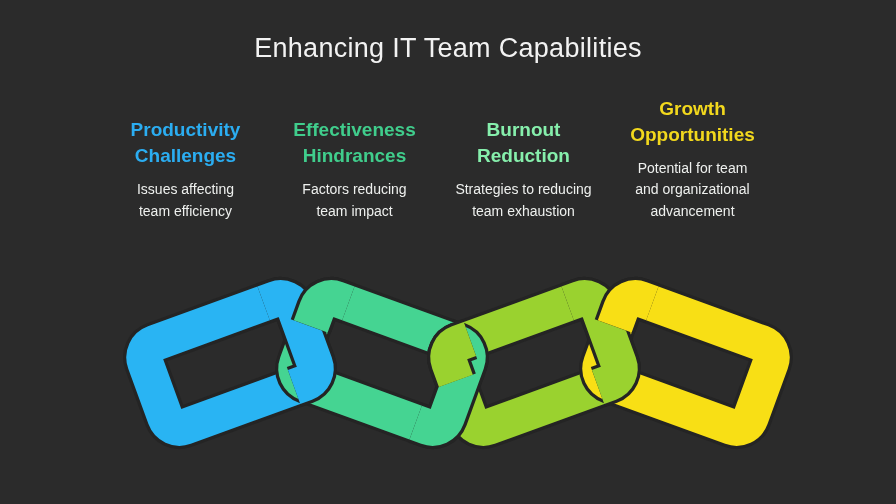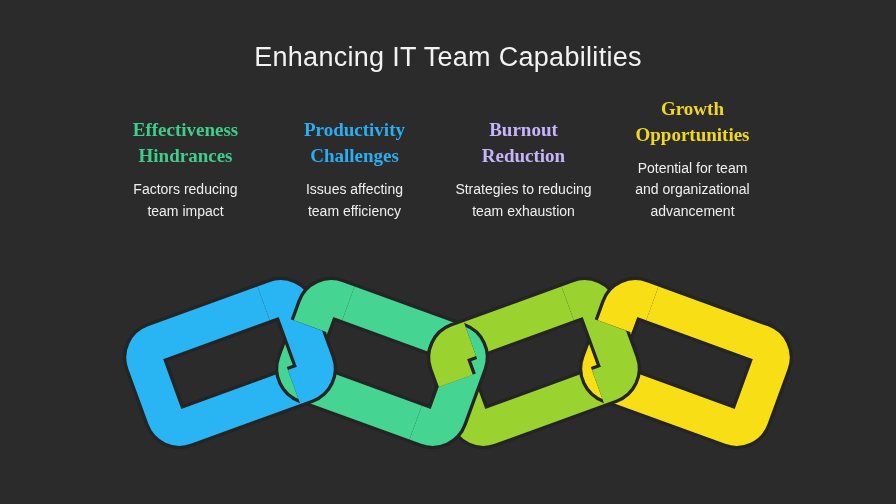--- a/index.html
+++ b/index.html
@@ -2,63 +2,63 @@
 <html><head>
 <meta charset="utf-8">
 <style>
   html,body{margin:0;padding:0;}
   body{background:#1a1a1a;font-family:"Liberation Sans", sans-serif;}
   .page{
     position:relative;width:896px;height:504px;margin:0 auto;
     background:#2b2b2b;overflow:hidden;
   }
   .title{
-    position:absolute;top:40px;left:0;width:100%;
+    position:absolute;top:31px;left:0;width:100%;
     text-align:center;color:#f2f2f2;font-size:27px;line-height:34px;
     font-weight:500;letter-spacing:.3px;margin:0;
   }
   .columns{
     position:absolute;left:101px;top:86px;width:676px;height:136px;
     display:flex;align-items:flex-end;
   }
   .column{flex:1 1 0;text-align:center;padding:0 4px;box-sizing:border-box;}
   .col-heading{
     font-weight:bold;font-size:19px;line-height:26px;
-    white-space:pre-line;margin:0 0 10px 0;font-family:Liberation Serif, serif;
+    white-space:pre-line;margin:0 0 10px 0;
   }
   .col-desc{
     color:#eef0ee;font-size:14px;line-height:21.5px;
     white-space:pre-line;margin:0;
   }
   .chain-svg{position:absolute;left:0;top:0;}
   .ring-outline{fill:none;stroke:#242424;stroke-width:42.5px;}
   .ring-color{fill:none;stroke-width:36px;}
 </style>
 </head>
 <body>
 
 <div class="page" style="background-color: rgb(43, 43, 43);">
 
   <h1 class="title">Enhancing IT Team Capabilities</h1>
 
   <div class="columns">
     <div class="column">
+      <p class="col-heading" style="color: rgb(43, 173, 241);">Productivity
+Challenges</p>
+      <p class="col-desc">Issues affecting
+team efficiency</p>
+    </div>
+    <div class="column">
       <p class="col-heading" style="color: rgb(64, 205, 140);">Effectiveness
 Hindrances</p>
       <p class="col-desc">Factors reducing
 team impact</p>
     </div>
     <div class="column">
-      <p class="col-heading" style="color: rgb(43, 173, 241);">Productivity
-Challenges</p>
-      <p class="col-desc">Issues affecting
-team efficiency</p>
-    </div>
-    <div class="column">
-      <p class="col-heading" style="color: #c4b5fd;">Burnout
+      <p class="col-heading" style="color: #86efac;">Burnout
 Reduction</p>
       <p class="col-desc">Strategies to reducing
 team exhaustion</p>
     </div>
     <div class="column">
       <p class="col-heading" style="color: rgb(242, 216, 29);">Growth
 Opportunities</p>
       <p class="col-desc">Potential for team
 and organizational
 advancement</p>

